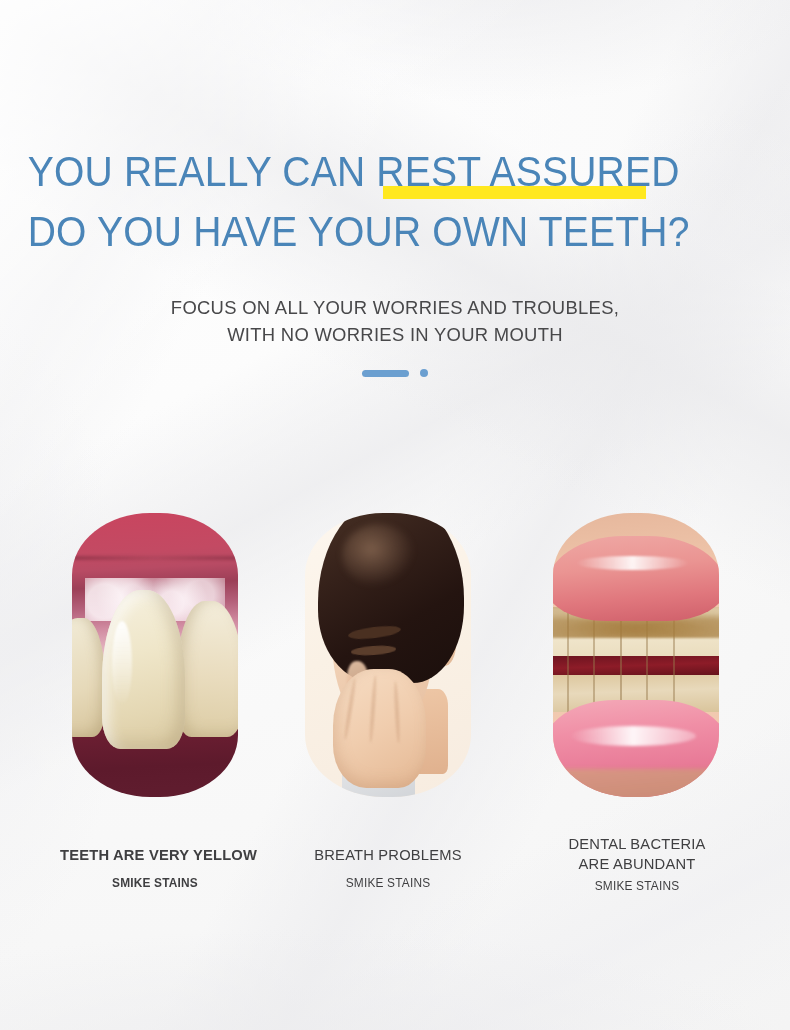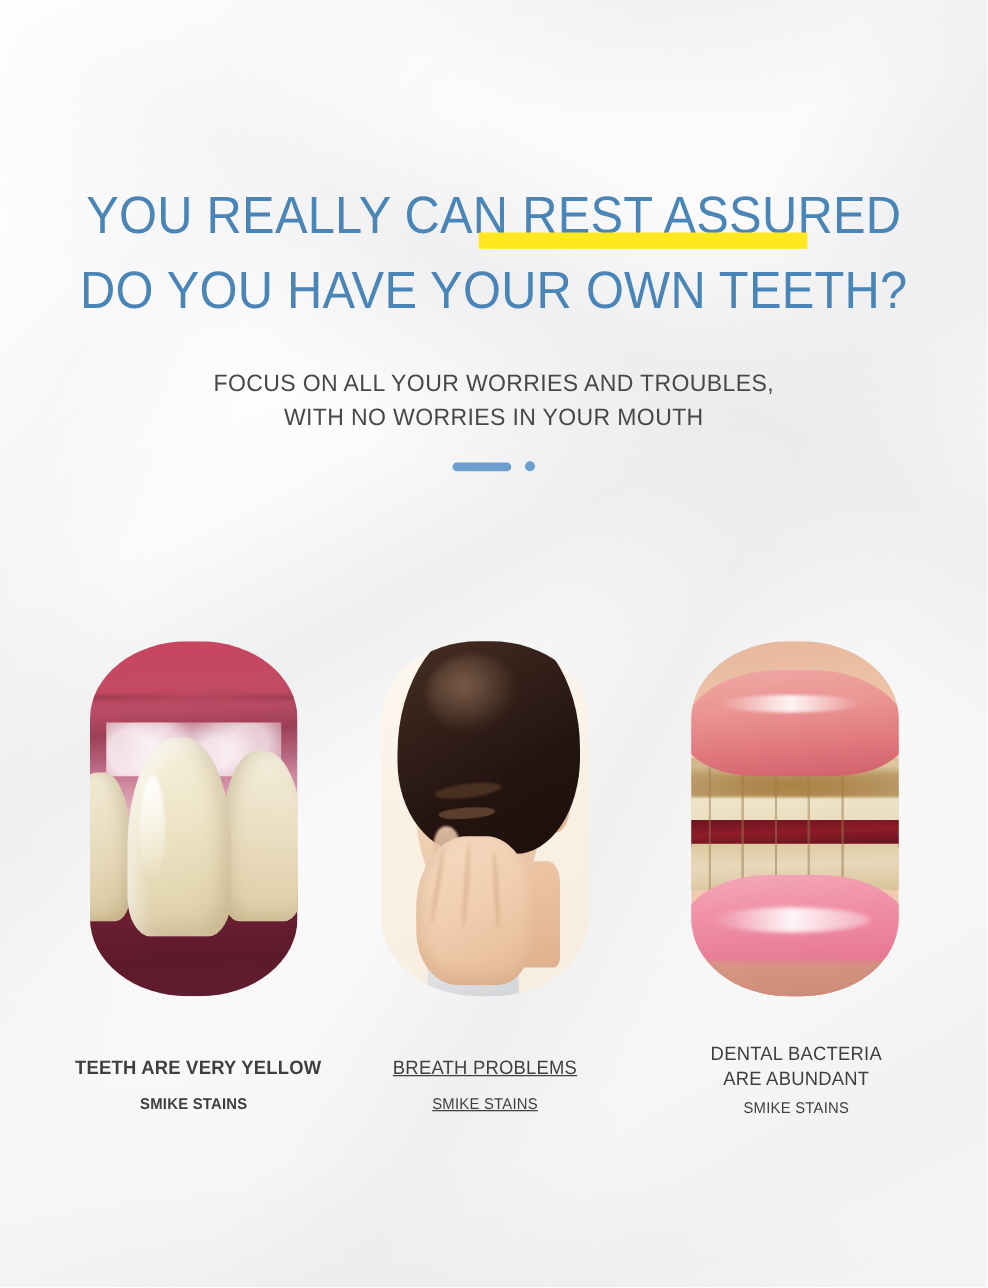--- a/index.html
+++ b/index.html
@@ -74,21 +74,21 @@
       linear-gradient(135deg,
         rgba(255,255,255,0.9) 0%,
         rgba(255,255,255,0) 30%);
   }
 
   
   .headline {
     position:absolute;
     left:0; top:142px;
     width:790px;
-    text-align:center;
+    text-align:left;
   }
   .headline-line {
     position:relative;
     display:block;
     color:#4a85b8;
     font-size:42px;
     line-height:60px;
     font-weight:400;
     letter-spacing:0.2px;
     transform:scaleX(0.93);
@@ -381,21 +381,21 @@
     font-size:12.5px;
     line-height:18px;
     letter-spacing:0.2px;
     transform:scaleX(0.95);
     margin-top:9px;
     white-space:nowrap;
   }
   .caption-3 .caption-sub { margin-top:3px; }
 
   .cap-1 { left:55px; top:845px; width:200px;font-weight:bold; }
-  .cap-2 { left:298px; top:845px; width:180px;text-decoration:underline; }
+  .cap-2 { left:298px; top:845px; width:180px; }
   .cap-3 { left:538px; top:834px; width:198px; }
 </style>
 </head>
 <body>
 
 <div id="page">
 
   <div class="bg-layer bg-base"></div>
   <div class="bg-layer bg-fold-a"></div>
   <div class="bg-layer bg-fold-b"></div>

